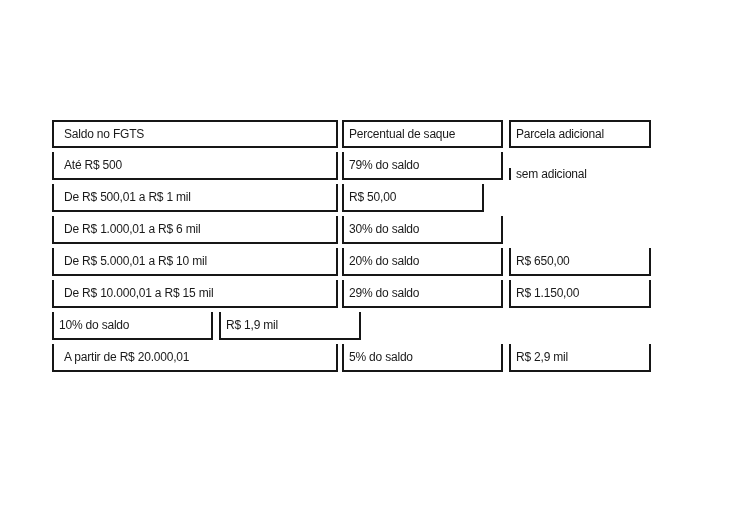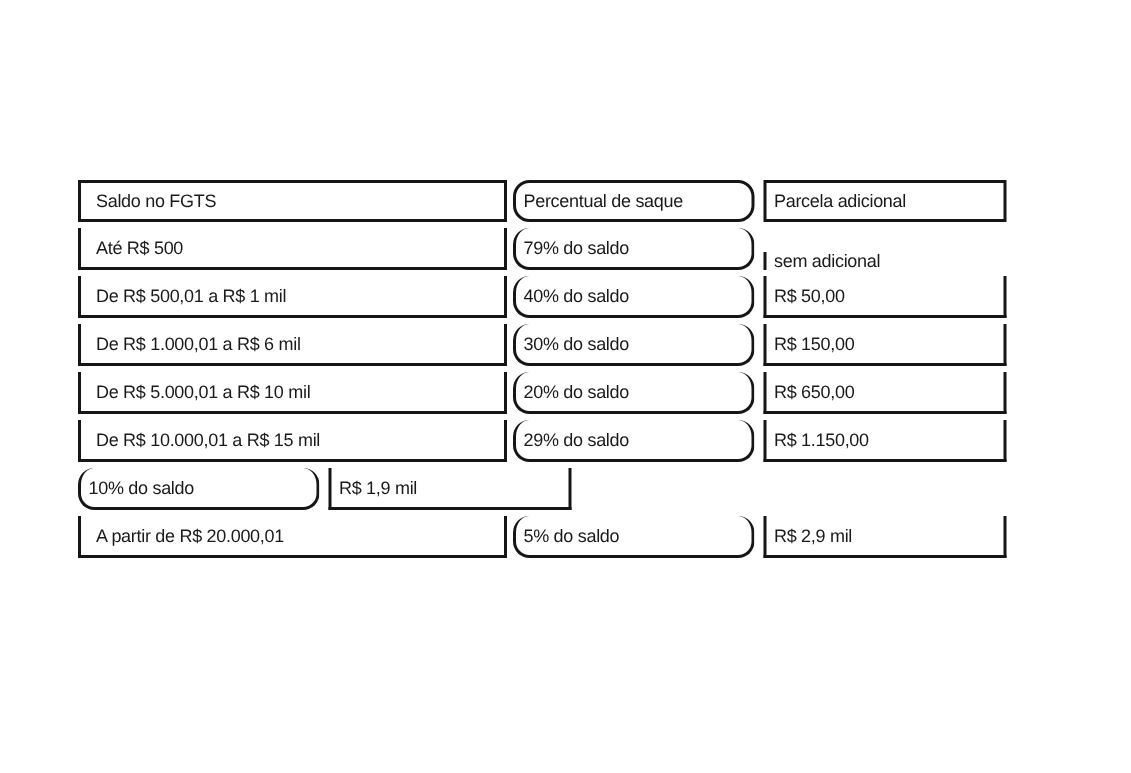--- a/index.html
+++ b/index.html
@@ -37,22 +37,22 @@
     font-size: 12px;
     letter-spacing: -0.2px;
     line-height: 1;
     white-space: nowrap;
     overflow: hidden;
   }
   .row.header .cell {
     border-top: 2px solid #161616;
   }
   .c1 { width: 286px; margin-right: 4px; padding-left: 10px; }
-  .c2 { width: 161px; margin-right: 6px; padding-left: 5px; border-radius: 11px; }
-  .c3 { width: 162px; padding-left: 5px; }
+  .c2 { width: 161px; margin-right: 6px; padding-left: 5px; }
+  .c3 { width: 142px; padding-left: 5px; }
   
   .cell.bare {
     border-right: none;
     border-bottom: none;
     margin-top: 16px;
   }
 </style>
 </head>
 <body>
 
@@ -65,28 +65,26 @@
   </div>
 
   <div class="row">
     <div class="cell c1">Até R$ 500</div>
     <div class="cell c2">79% do saldo</div>
     <div class="cell c3 bare">sem adicional</div>
   </div>
 
   <div class="row">
     <div class="cell c1">De R$ 500,01 a R$ 1 mil</div>
-    <div class="cell c2">40% do saldo</div>
     <div class="cell c3">R$ 50,00</div>
   </div>
 
   <div class="row">
     <div class="cell c1">De R$ 1.000,01 a R$ 6 mil</div>
     <div class="cell c2">30% do saldo</div>
-    <div class="cell c3">R$ 150,00</div>
   </div>
 
   <div class="row">
     <div class="cell c1">De R$ 5.000,01 a R$ 10 mil</div>
     <div class="cell c2">20% do saldo</div>
     <div class="cell c3">R$ 650,00</div>
   </div>
 
   <div class="row">
     <div class="cell c1">De R$ 10.000,01 a R$ 15 mil</div>

